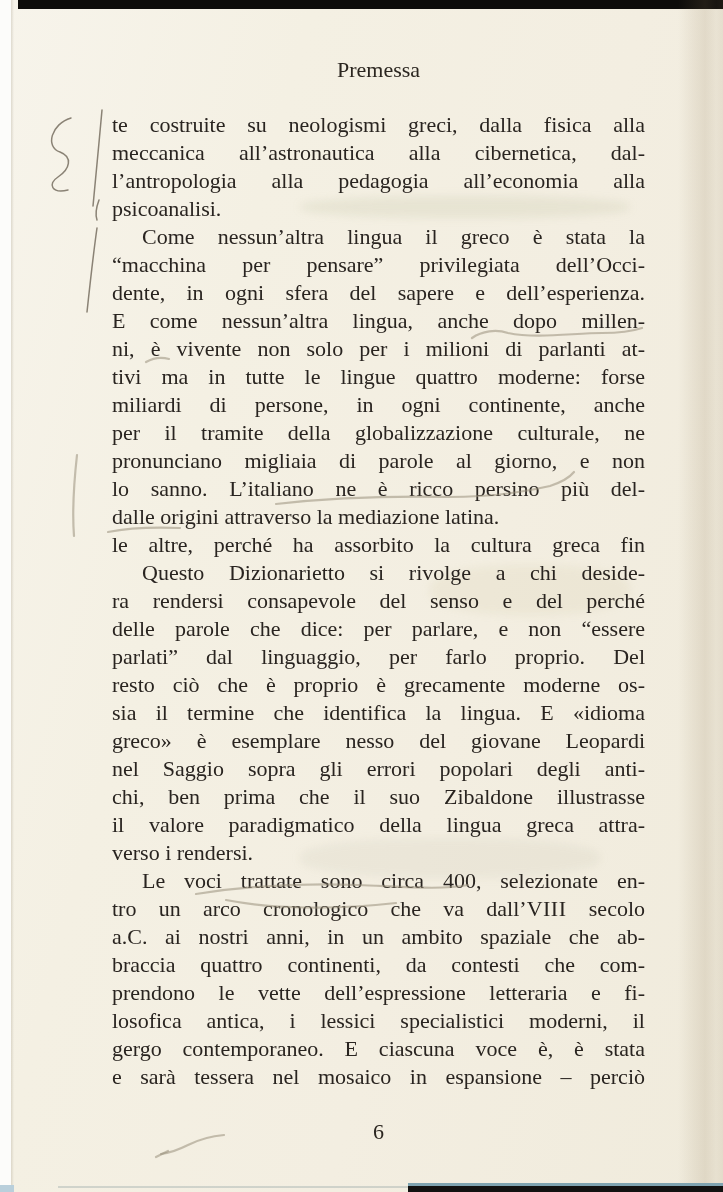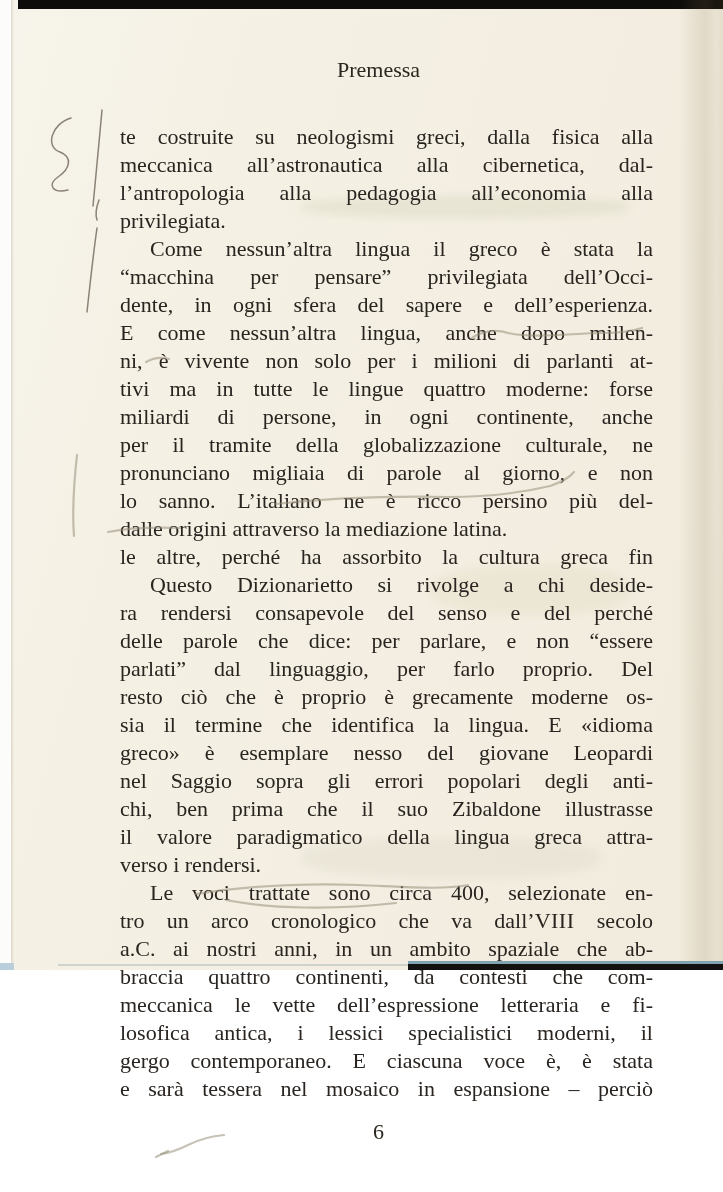--- a/index.html
+++ b/index.html
@@ -1,37 +1,37 @@
 <!DOCTYPE html>
 <html><head>
 <meta charset="utf-8">
 <style>
   html,body{margin:0;padding:0;}
   body{
     width:723px;height:1192px;overflow:hidden;background:#ffffff;
     font-family:"Liberation Serif","DejaVu Serif",serif;
   }
   .scan{
-    position:relative;width:723px;height:970px;
+    position:relative;width:723px;height:1192px;
     background:linear-gradient(105deg,#f7f4eb 0%,#f4f0e3 30%,#f3eee1 62%,#f0ebdc 100%);
   }
   .edge-left{position:absolute;left:0;top:0;width:11px;height:100%;background:#fcfcfa;}
   .crease{position:absolute;left:11px;top:0;width:3px;height:100%;
     background:linear-gradient(to right,rgba(120,110,90,.20),rgba(120,110,90,0));}
   .topbar{position:absolute;left:18px;right:0;top:0;height:9px;background:#0d0c0a;}
   .rightband{position:absolute;top:0;right:0;width:45px;height:100%;
     background:linear-gradient(to right,rgba(140,118,82,0) 0%,rgba(140,118,82,.10) 35%,rgba(140,118,82,.17) 60%,rgba(140,118,82,.09) 85%,rgba(140,118,82,.13) 100%);}
   .bot-black{position:absolute;left:408px;right:0;bottom:0;height:7px;background:#121110;}
   .bot-blue{position:absolute;left:408px;right:0;bottom:6px;height:3px;background:#7fa3b0;}
   .bot-thin{position:absolute;left:58px;width:352px;bottom:4px;height:2px;background:rgba(125,145,148,.30);}
   .corner-blue{position:absolute;left:0;bottom:0;width:14px;height:7px;background:#b9cfdb;}
 
   .header{position:absolute;top:56px;left:112px;width:533px;text-align:center;
     font-size:22px;line-height:28px;color:#2b2620;}
-  .text-block{position:absolute;top:111px;left:120px;width:533px;color:#292420;font-size:22px;margin-top:12px;}
+  .text-block{position:absolute;top:111px;left:112px;width:533px;color:#292420;font-size:22px;}
   .line{height:28px;line-height:28px;text-align:justify;text-align-last:justify;overflow:hidden;white-space:normal;}
   .line.end{text-align-last:left;}
   .line.ind{text-indent:30px;}
   .it{}
   .sc{font-size:22px;letter-spacing:.5px;}
   .pageno{position:absolute;top:1118px;left:112px;width:533px;text-align:center;
     font-size:22px;line-height:28px;color:#2b2620;}
 
   .marks{position:absolute;left:0;top:0;pointer-events:none;}
   .marks path{fill:none;stroke-linecap:round;}
@@ -56,21 +56,21 @@
   <div class="ghost g2"></div>
   <div class="ghost g3"></div>
 
   <div class="header">Premessa</div>
 
   <div class="text-block">
       <div>
         <div class="line"><span>te costruite su neologismi greci, dalla fisica alla</span></div>
         <div class="line"><span>meccanica all’astronautica alla cibernetica, dal-</span></div>
         <div class="line"><span>l’antropologia alla pedagogia all’economia alla</span></div>
-        <div class="line end"><span>privilegiata.</span></div>
+        <div class="line end"><span>psicoanalisi.</span></div>
       </div>
       <div>
         <div class="line ind"><span>Come nessun’altra lingua il greco è stata la</span></div>
         <div class="line"><span>“macchina per pensare” privilegiata dell’Occi-</span></div>
         <div class="line"><span>dente, in ogni sfera del sapere e dell’esperienza.</span></div>
         <div class="line"><span>E come nessun’altra lingua, anche dopo millen-</span></div>
         <div class="line"><span>ni, è vivente non solo per i milioni di parlanti at-</span></div>
         <div class="line"><span>tivi ma in tutte le lingue quattro moderne: forse</span></div>
         <div class="line"><span>miliardi di persone, in ogni continente, anche</span></div>
         <div class="line"><span>per il tramite della globalizzazione culturale, ne</span></div>
@@ -90,21 +90,21 @@
         <div class="line"><span>nel </span><span class="it">Saggio sopra gli errori popolari degli anti-</span></div>
         <div class="line"><span class="it">chi</span><span>, ben prima che il suo </span><span class="it">Zibaldone</span><span> illustrasse</span></div>
         <div class="line"><span>il valore paradigmatico della lingua greca attra-</span></div>
         <div class="line end"><span>verso i rendersi.</span></div>
       </div>
       <div>
         <div class="line ind"><span>Le voci trattate sono circa 400, selezionate en-</span></div>
         <div class="line"><span>tro un arco cronologico che va dall’</span><span class="sc">VIII</span><span> secolo</span></div>
         <div class="line"><span>a.C. ai nostri anni, in un ambito spaziale che ab-</span></div>
         <div class="line"><span>braccia quattro continenti, da contesti che com-</span></div>
-        <div class="line"><span>meccanica le vette dell’espressione letteraria e fi-</span></div>
+        <div class="line"><span>prendono le vette dell’espressione letteraria e fi-</span></div>
         <div class="line"><span>losofica antica, i lessici specialistici moderni, il</span></div>
         <div class="line"><span>gergo contemporaneo. E ciascuna voce è, è stata</span></div>
         <div class="line"><span>e sarà tessera nel mosaico in espansione – perciò</span></div>
       </div>
     </div>
 
   <div class="pageno">6</div>
 
   <svg class="marks" width="723" height="1192" viewBox="0 0 723 1192">
       <path d="M71,118 C51,124 45,147 60,152 C73,157 70,169 58,177 C47,184 52,194 68,190" class="pen"></path>

